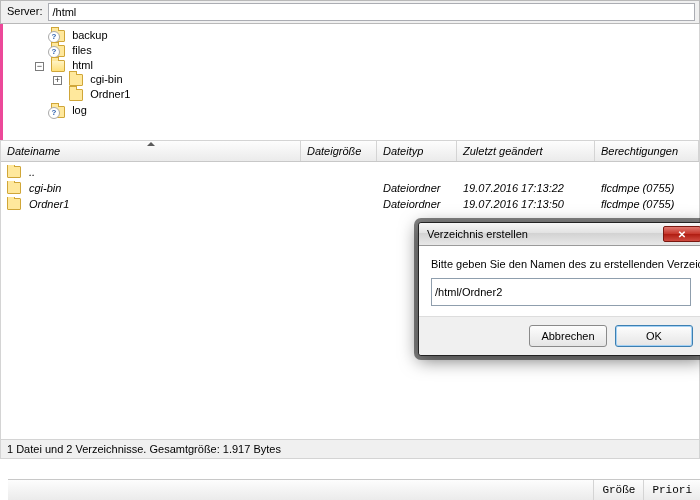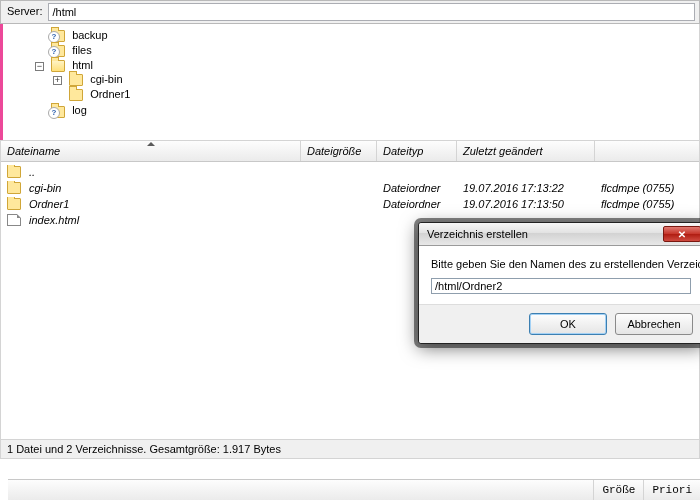--- a/index.html
+++ b/index.html
@@ -155,21 +155,21 @@
     border-radius:2px;
     color:#fff;
     display:flex; align-items:center; justify-content:center;
     font-size:10px; font-weight:bold;
     cursor:pointer;
   }
   .dialog-body { padding:12px 12px 10px; background:#fff; }
   .dialog-body p { margin-bottom:8px; white-space:nowrap; font-size:11px;}
   .dialog-body input {
     width:100%; border:1px solid #8f9ead;
-    padding:2px 3px; font-size:11px; height:16px;
+    padding:2px 3px; font-size:11px; height:28px;
     background:#fff;
   }
   .dialog-buttons {
     background:#f0f0f0; padding:8px 10px;
     display:flex; justify-content:flex-end; gap:8px;
     border-top:1px solid #ddd;
     border-radius:0 0 3px 3px;
   }
   .dlg-btn {
     min-width:78px; height:22px;
@@ -232,20 +232,21 @@
 
 <div class="list-pane">
   <div class="list-head">
     <div class="col-name">
       <span class="sort-ind"></span>
       <span>Dateiname</span>
     </div>
     <div class="col-size">Dateigröße</div>
     <div class="col-type">Dateityp</div>
     <div class="col-mod">Zuletzt geändert</div>
+    <div class="col-perm">Berechtigungen</div>
   </div>
   <div class="list-rows">
     <div class="row">
       <div class="col-name">
           <span class="ficon folder"></span>
           <span>..</span>
         </div>
       <div class="col-size"></div>
       <div class="col-type"></div>
       <div class="col-mod"></div>
@@ -265,24 +266,20 @@
       <div class="col-name">
           <span class="ficon folder"></span>
           <span>Ordner1</span>
         </div>
       <div class="col-size"></div>
       <div class="col-type">Dateiordner</div>
       <div class="col-mod">19.07.2016 17:13:50</div>
       <div class="col-perm">flcdmpe (0755)</div>
     </div>
     <div class="row">
-      <div class="col-name">
-          <span class="ficon fileicon"></span>
-          <span>index.html</span>
-        </div>
       <div class="col-size"></div>
       <div class="col-type"></div>
       <div class="col-mod"></div>
       <div class="col-perm"></div>
     </div>
   </div>
 </div>
 
 <div class="status-line">1 Datei und 2 Verzeichnisse. Gesamtgröße: 1.917 Bytes</div>
 
@@ -296,16 +293,16 @@
     <span>Verzeichnis erstellen</span>
     <div class="dialog-close">
       <span>✕</span>
     </div>
   </div>
   <div class="dialog-body">
     <p>Bitte geben Sie den Namen des zu erstellenden Verzeichnisses ein:</p>
     <input type="text" value="/html/Ordner2" style="">
   </div>
   <div class="dialog-buttons">
+    <button class="dlg-btn">Abbrechen</button>
     <button class="dlg-btn ok">OK</button>
-    <button class="dlg-btn">Abbrechen</button>
   </div>
 </div>
 
 </body></html>

